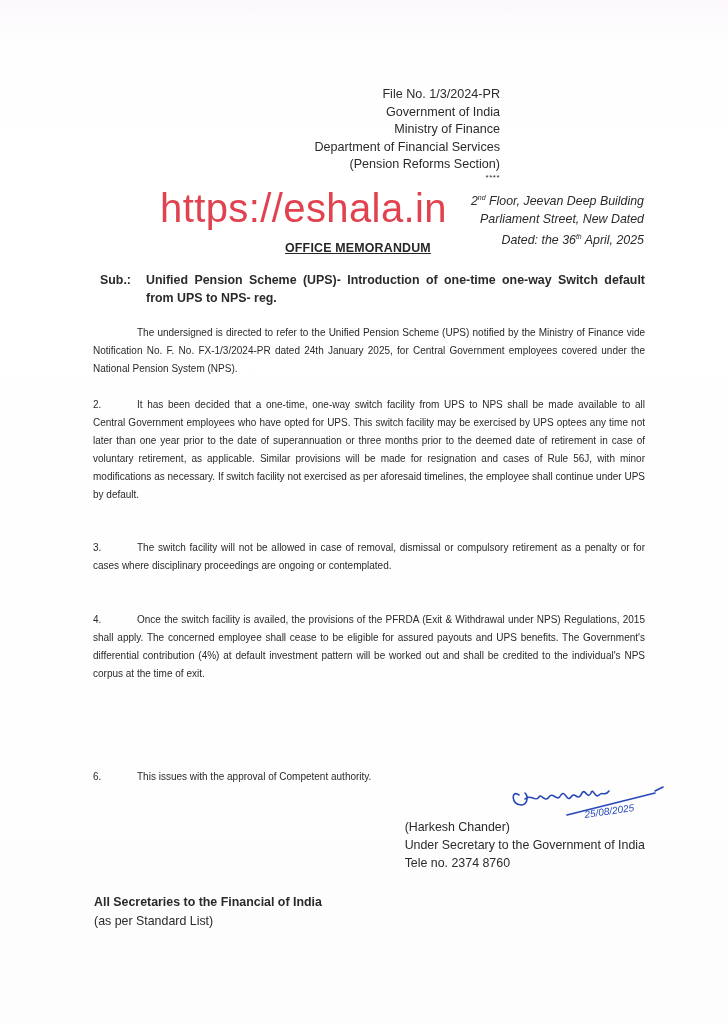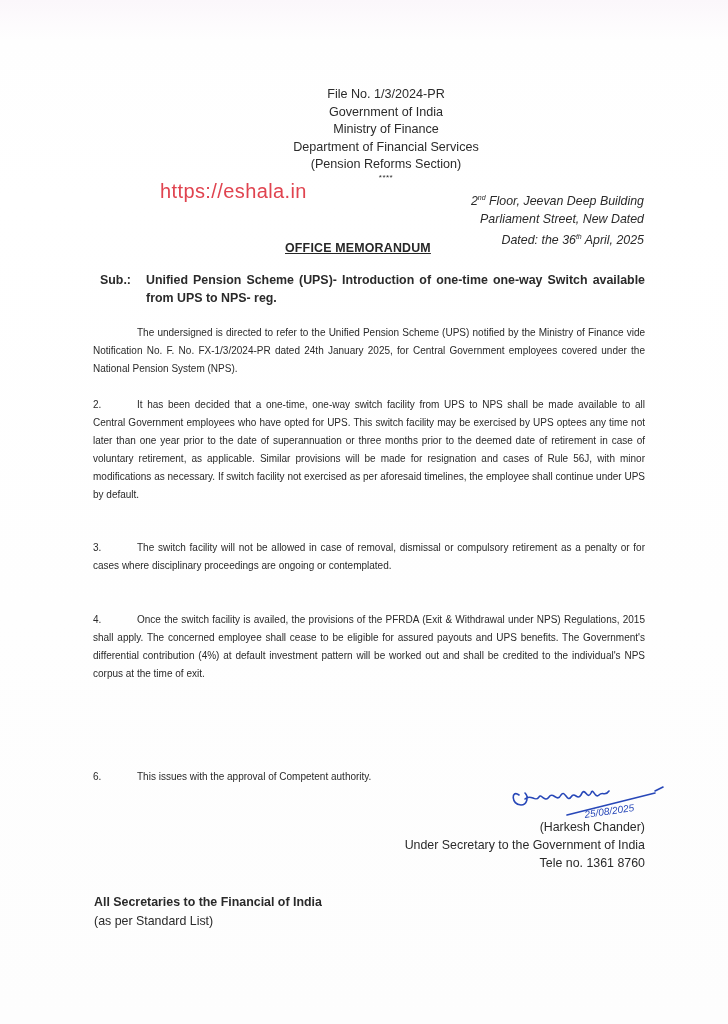--- a/index.html
+++ b/index.html
@@ -16,39 +16,39 @@
       font-size: 12.4px;
     }
     .page {
       position: absolute;
       left: 0; top: 0;
       width: 728px; height: 1024px;
       background: linear-gradient(180deg, #fbf7fb 0px, #fefefe 40px, #ffffff 200px, #fdfdfd 1024px);
     }
     .header-block {
       position: absolute;
-      left: 261px;
+      left: 250px;
       top: 86px;
       width: 250px;
-      text-align: center;
+      text-align: right;
       font-size: 12.6px;
       line-height: 17.5px;
       color: #2b2b2b;
     }
     .header-block .stars {
       font-size: 8px;
       line-height: 8px;
       letter-spacing: 0.5px;
     }
     .watermark-link {
       position: absolute;
       left: 160px;
-      top: 180px;
+      top: 186px;
       font-family: "Liberation Sans", sans-serif;
-      font-size: 20px;
+      font-size: 40px;
       color: #e0434f;
       letter-spacing: 0.4px;
       text-decoration: none;
     }
     .address-block {
       position: absolute;
       right: 84px;
       top: 189px;
       text-align: right;
       font-style: italic;
@@ -107,21 +107,20 @@
       position: absolute;
       left: 505px;
       top: 775px;
       width: 170px;
       height: 50px;
     }
     .sig-block {
       position: absolute;
       right: 83px;
       top: 818px;
-      text-align: right;
       font-size: 12.4px;
       line-height: 18px;
       color: #2a2a2a;
     }
     .recipient {
       position: absolute;
       left: 94px;
       top: 893px;
       font-size: 12.4px;
       line-height: 19px;
@@ -148,21 +147,21 @@
   <div class="address-block">
     <div><span>2</span><sup>nd</sup><span> Floor, Jeevan Deep Building</span></div>
     <div>Parliament Street, New Dated</div>
     <div><span>Dated:  the 36</span><sup>th</sup><span> April, 2025</span></div>
   </div>
 
   <div class="om-title">OFFICE MEMORANDUM</div>
 
   <div class="subject">
     <span class="sub-label">Sub.:</span>
-    <span class="sub-text">Unified Pension Scheme (UPS)- Introduction of one-time one-way Switch available from UPS to NPS- reg.</span>
+    <span class="sub-text">Unified Pension Scheme (UPS)- Introduction of one-time one-way Switch default from UPS to NPS- reg.</span>
   </div>
 
   <div class="para" id="para-1"><span class="indent"></span><span>The undersigned is directed to refer to the Unified Pension Scheme (UPS) notified by the Ministry of Finance vide Notification No. F. No. FX-1/3/2024-PR dated 24th January 2025, for Central Government employees covered under the National Pension System (NPS).</span></div>
 
   <div class="para" id="para-2"><span class="num">2.</span><span>It has been decided that a one-time, one-way switch facility from UPS to NPS shall be made available to all Central Government employees who have opted for UPS. This switch facility may be exercised by UPS optees any time not later than one year prior to the date of superannuation or three months prior to the deemed date of retirement in case of voluntary retirement, as applicable. Similar provisions will be made for resignation and cases of Rule 56J, with minor modifications as necessary. If switch facility not exercised as per aforesaid timelines, the employee shall continue under UPS by default.</span></div>
 
   <div class="para" id="para-3"><span class="num">3.</span><span>The switch facility will not be allowed in case of removal, dismissal or compulsory retirement as a penalty or for cases where disciplinary proceedings are ongoing or contemplated.</span></div>
 
   <div class="para" id="para-4"><span class="num">4.</span><span>Once the switch facility is availed, the provisions of the PFRDA (Exit &amp; Withdrawal under NPS) Regulations, 2015 shall apply. The concerned employee shall cease to be eligible for assured payouts and UPS benefits. The Government's differential contribution (4%) at default investment pattern will be worked out and shall be credited to the individual's NPS corpus at the time of exit.</span></div>
 
@@ -174,21 +173,21 @@
       <path d="M14 20 C6 14, 6 30, 16 30 C22 30, 24 22, 20 18 M20 24 C26 18, 30 28, 34 22 C36 18, 40 28, 44 22 C48 16, 52 28, 56 20 C60 14, 62 28, 66 22 C70 16, 72 26, 76 20 C80 10, 82 26, 86 18 C88 12, 90 24, 94 20 C98 16, 100 22, 104 16"></path>
       <path d="M62 40 L150 18"></path>
       <path d="M158 12 L150 16"></path>
     </g>
     <text x="80" y="43" font-family="Liberation Sans, sans-serif" font-size="10" font-style="italic" fill="#2747b8" transform="rotate(-8 80 43)">25/08/2025</text>
   </svg>
 
   <div class="sig-block">
     <div>(Harkesh Chander)</div>
     <div>Under Secretary to the Government of India</div>
-    <div>Tele no. 1361 8760</div>
+    <div>Tele no. 2374 8760</div>
   </div>
 
   <div class="recipient">
     <div class="bold">All Secretaries to the Financial of India</div>
     <div>(as per Standard List)</div>
   </div>
 
 </div>
 
 </body></html>

